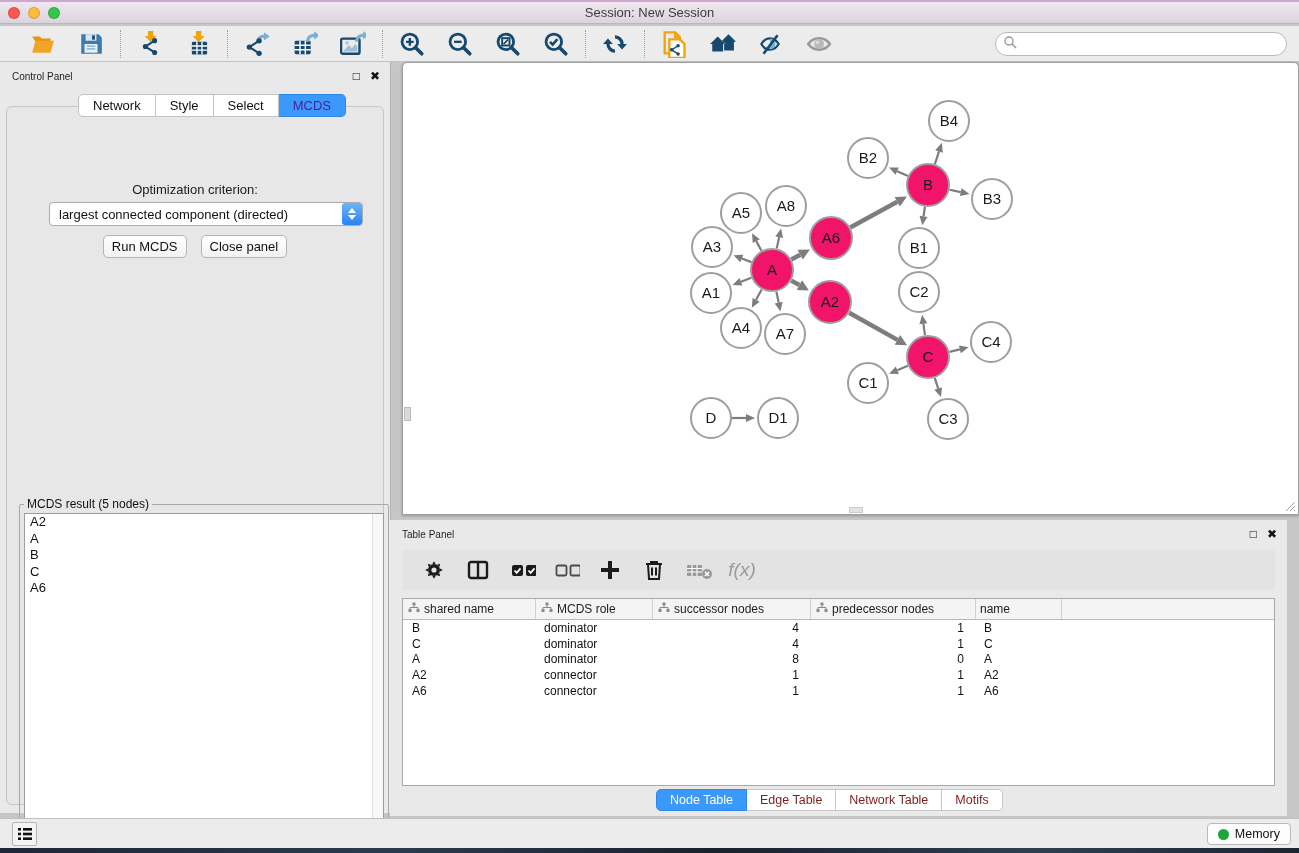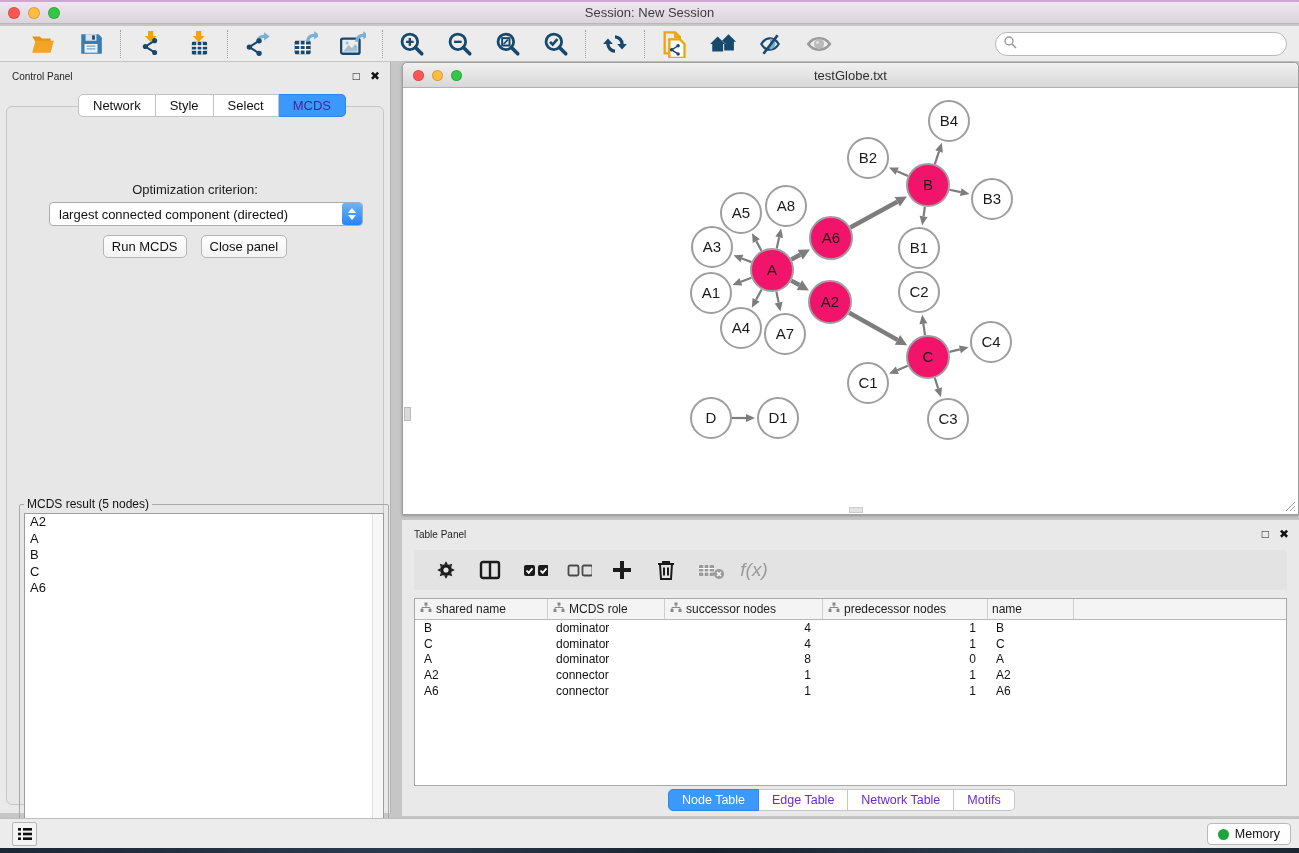--- a/index.html
+++ b/index.html
@@ -72,38 +72,38 @@
     border-bottom:1px solid #b1b1b1; border-radius:5px 5px 0 0; display:flex; align-items:center; }
   .net-titlebar .traffic { margin-left:10px; }
   .net-titlebar .tl { width:11px; height:11px; }
   .net-title { position:absolute; left:0; right:0; text-align:center; font-size:13px; color:#2e2e2e; }
   .net-canvas { position:absolute; left:0; top:26px; right:0; bottom:0; background:#fff; }
   .net-handle-left { position:absolute; left:1px; top:344px; width:7px; height:14px; background:#d9d9d9; border:1px solid #bbb; }
   .net-handle-bottom { position:absolute; left:446px; bottom:1px; width:14px; height:6px; background:#e3e3e3; border:1px solid #ccc; }
   .net-resize { position:absolute; right:2px; bottom:2px; width:12px; height:12px; cursor:nwse-resize; }
 
   
-  .table-panel { position:absolute; left:402px; top:458px; width:897px; height:296px; background:#e9e9e9; }
+  .table-panel { position:absolute; left:390px; top:458px; width:897px; height:296px; background:#e9e9e9; }
   .tp-head { position:relative; height:28px; }
   .tp-toolbar { position:absolute; left:12px; right:12px; top:30px; height:40px; background:#e3e3e3;
     border-radius:2px; display:flex; align-items:center; gap:16px; padding-left:18px; }
   .tp-btn { width:28px; height:28px; display:flex; align-items:center; justify-content:center; cursor:pointer; }
   .fx-glyph { font-family:Liberation Sans, sans-serif; font-style:italic; font-size:19px; color:#9a9a9a; }
   .tp-table { position:absolute; left:12px; right:12px; top:78px; height:188px; background:#fff; border:1px solid #a9a9a9; overflow:hidden; }
   .tp-header-row { display:flex; height:21px; background:#f4f4f4; border-bottom:1px solid #b9b9b9; }
   .tp-th { display:flex; align-items:center; font-size:12px; color:#1c1c1c; border-left:1px solid #cfcfcf; position:relative; cursor:pointer; }
   .tp-th:first-child { border-left:none; }
   .tp-th .th-label { flex:1; padding:0 4px; }
   .tp-th svg { margin-left:5px; flex:0 0 auto; }
   .tp-row { display:flex; height:15.8px; align-items:center; }
   .tp-td { font-size:12px; color:#111; white-space:nowrap; overflow:hidden; }
   .al { text-align:left; padding-left:9px; } .ar { text-align:right; padding-right:11px; }
   .tp-tabs { position:absolute; left:266px; bottom:5px; display:flex; }
   .tp-tab { height:22px; padding:0 13px; background:#fff; border:1px solid #c6c6c6; border-left:none; font-size:12.5px;
-    display:flex; align-items:center; color:#6d28d9; cursor:pointer; }
+    display:flex; align-items:center; color:#7f1d1d; cursor:pointer; }
   .tp-tab:first-child { border-left:1px solid #c6c6c6; border-radius:5px 0 0 5px; }
   .tp-tab:last-child { border-radius:0 5px 5px 0; }
   .tp-tab.selected { background:#3b99fc; border-color:#2f86ea; color:#fff; }
 
   
   .statusbar { position:absolute; left:0; top:818px; width:1299px; height:30px; background:#ececec; border-top:1px solid #c0c0c0; }
   .sb-list-btn { position:absolute; left:12px; top:3px; width:25px; height:24px; background:#f4f4f4;
     border:1px solid #b5b5b5; border-radius:2px; display:flex; align-items:center; justify-content:center; cursor:pointer; }
   .memory-btn { position:absolute; right:8px; top:4px; height:22px; background:#fdfdfd; border:1px solid #b9b9b9;
     border-radius:4px; display:flex; align-items:center; gap:6px; padding:0 10px; font-size:12.5px; color:#111; cursor:pointer; }
@@ -324,28 +324,20 @@
       </div>
       <div class="cp-tabs" id="cp-tabs">
           <div class="cp-tab">Network</div>
           <div class="cp-tab">Style</div>
           <div class="cp-tab">Select</div>
           <div class="cp-tab selected">MCDS</div>
         </div>
     </div>
 
     <div class="net-window">
-      <div class="net-titlebar">
-        <div class="traffic">
-          <span class="tl red"></span>
-          <span class="tl yellow"></span>
-          <span class="tl green"></span>
-        </div>
-        <div class="net-title">testGlobe.txt</div>
-      </div>
       <div class="net-canvas">
         <svg id="graph-svg" width="895" height="426">
             <g>
               <line x1="358.48901716798036" y1="161.67335414757676" x2="353.28870230111954" y2="152.11148487625198" stroke="#7d7d7d" stroke-width="2.2"></line>
               <polygon points="348.98875477892966,144.2051297548061 356.802637910651,150.20039708861205 349.77476669158807,154.0225726638919" fill="#7d7d7d"></polygon>
             </g>
             <g>
               <line x1="373.7013313337195" y1="159.50819961728223" x2="376.16169987822616" y2="148.26080055668038" stroke="#7d7d7d" stroke-width="2.2"></line>
               <polygon points="378.08497178747507,139.46870040011402 380.0692999478112,149.1155880719021 372.2540998086411,147.40601304145866" fill="#7d7d7d"></polygon>
             </g>

